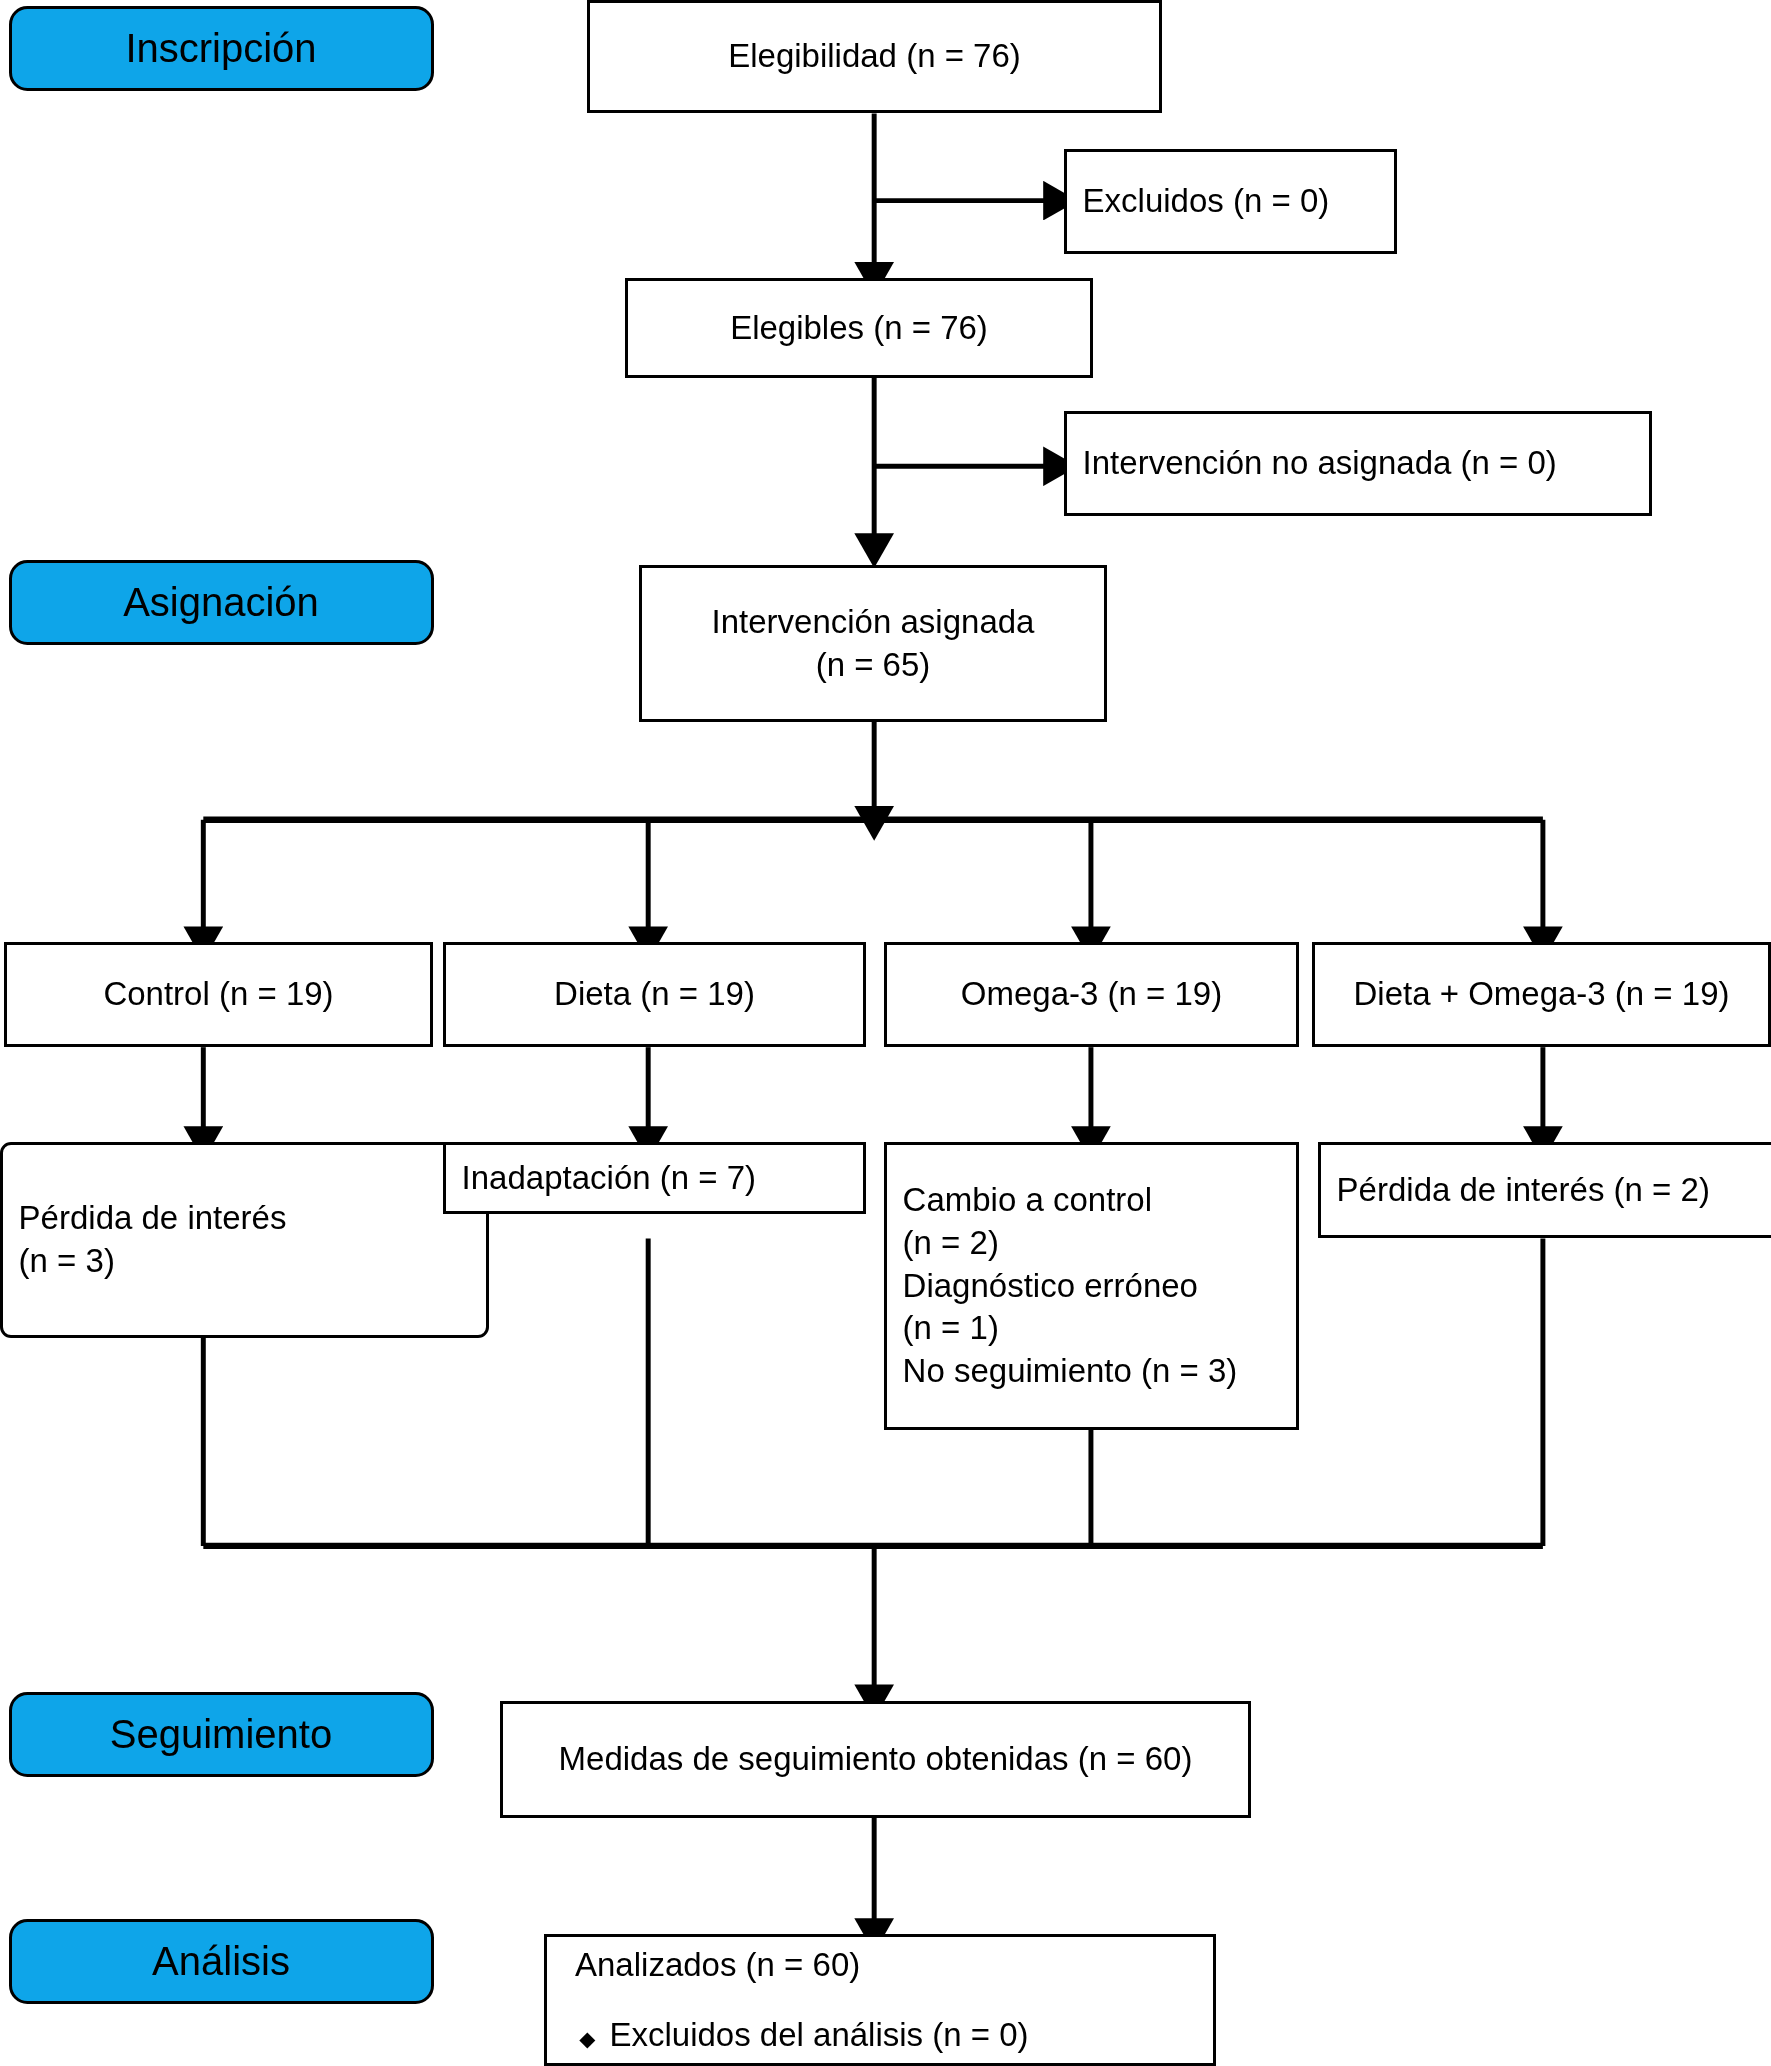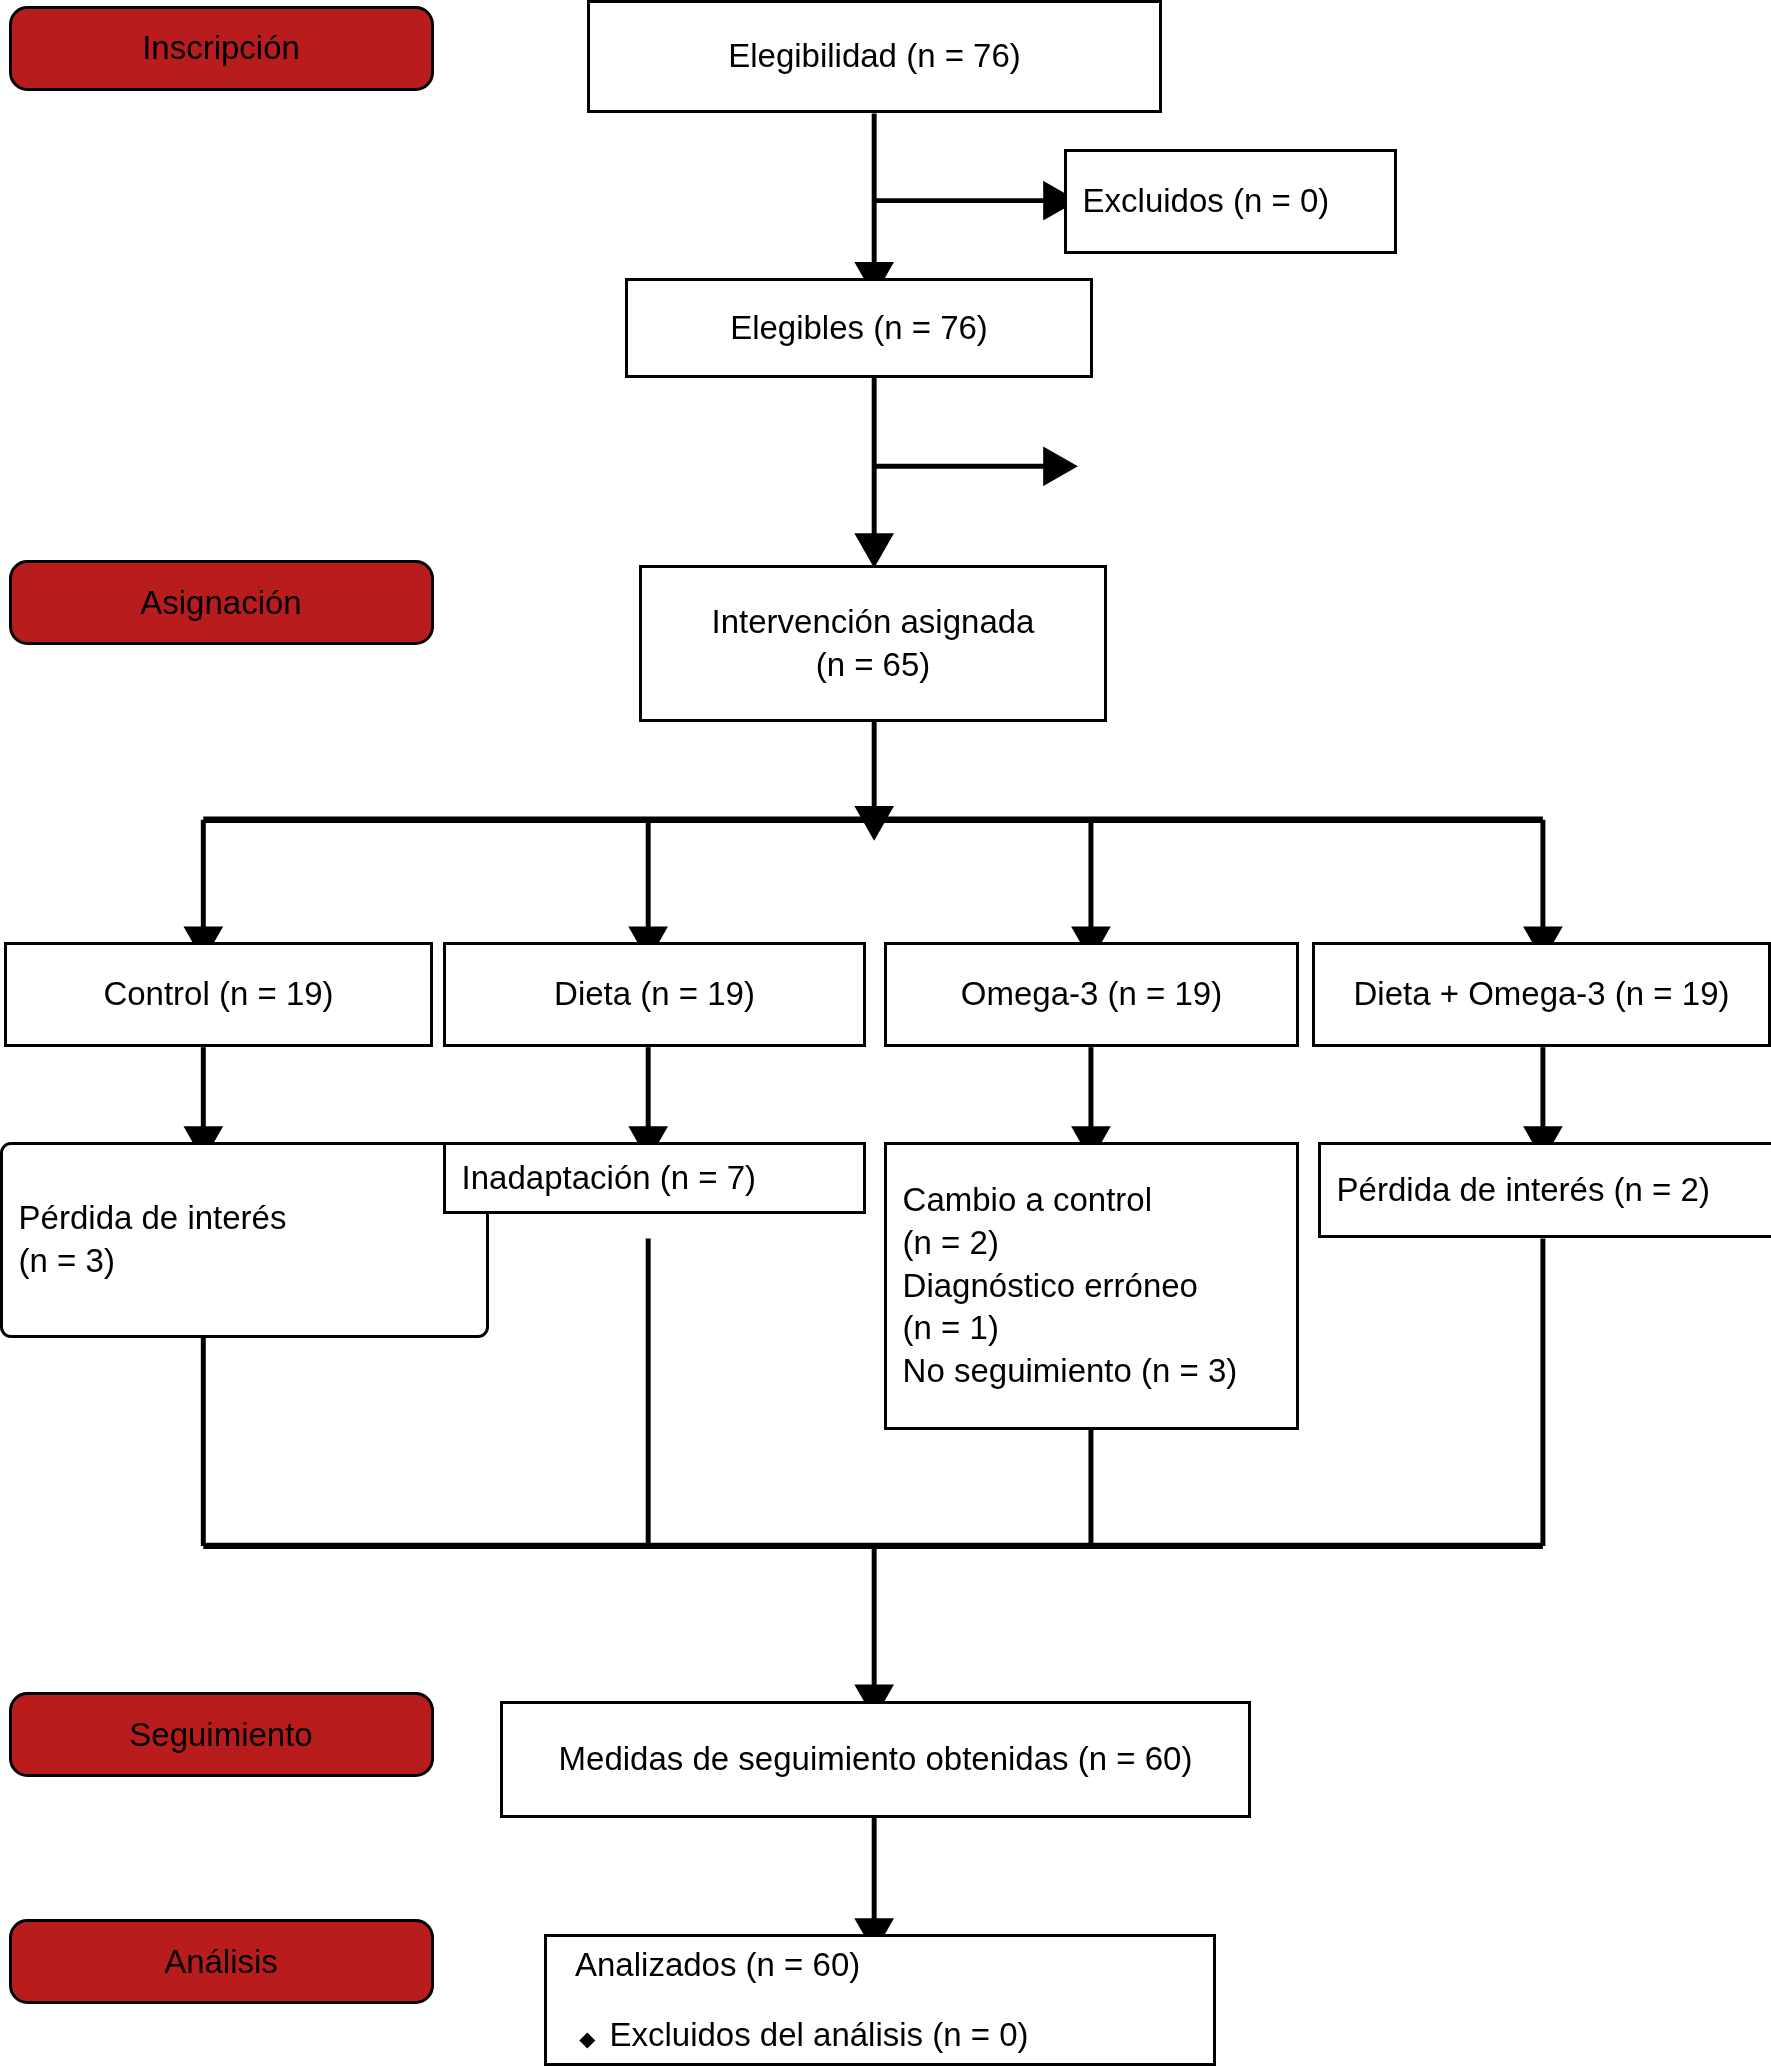--- a/index.html
+++ b/index.html
@@ -46,28 +46,28 @@
   }
   .node.left {
     align-items: flex-start;
     text-align: left;
     padding-left: 15.6px;
     padding-right: 10px;
   }
   .stage-label {
     position: absolute;
     box-sizing: border-box;
-    background: #b91c1c;
+    background: #0ea5e9;
     border: 3.5px solid #000000;
     border-radius: 18.4px;
     display: flex;
     align-items: center;
     justify-content: center;
     color: #000000;
-    font-size: 33px;
+    font-size: 40px;
     text-align: center;
   }
   .bullet-row {
     display: flex;
     align-items: baseline;
     white-space: nowrap;
   }
   .bullet-glyph {
     font-size: 21px;
     line-height: 1;
@@ -139,20 +139,23 @@
   </div>
 
   <div class="node left" style="left:1064px; top:149px; width:333px; height:105px;">
     <span class="line">Excluidos (n = 0)</span>
   </div>
 
   <div class="node center" style="left:625px; top:278px; width:468px; height:100px;">
     <span class="line">Elegibles (n = 76)</span>
   </div>
 
+  <div class="node left" style="left:1064px; top:411px; width:588px; height:105px;">
+    <span class="line">Intervención no asignada (n = 0)</span>
+  </div>
 
   <div class="node center" style="left:639px; top:549px; width:468px; height:157px;margin-top:16px;">
     <span class="line">Intervención asignada</span>
     <span class="line">(n = 65)</span>
   </div>
 
   <div class="node center" style="left:4px; top:942px; width:429px; height:105px;">
     <span class="line">Control (n = 19)</span>
   </div>
 

